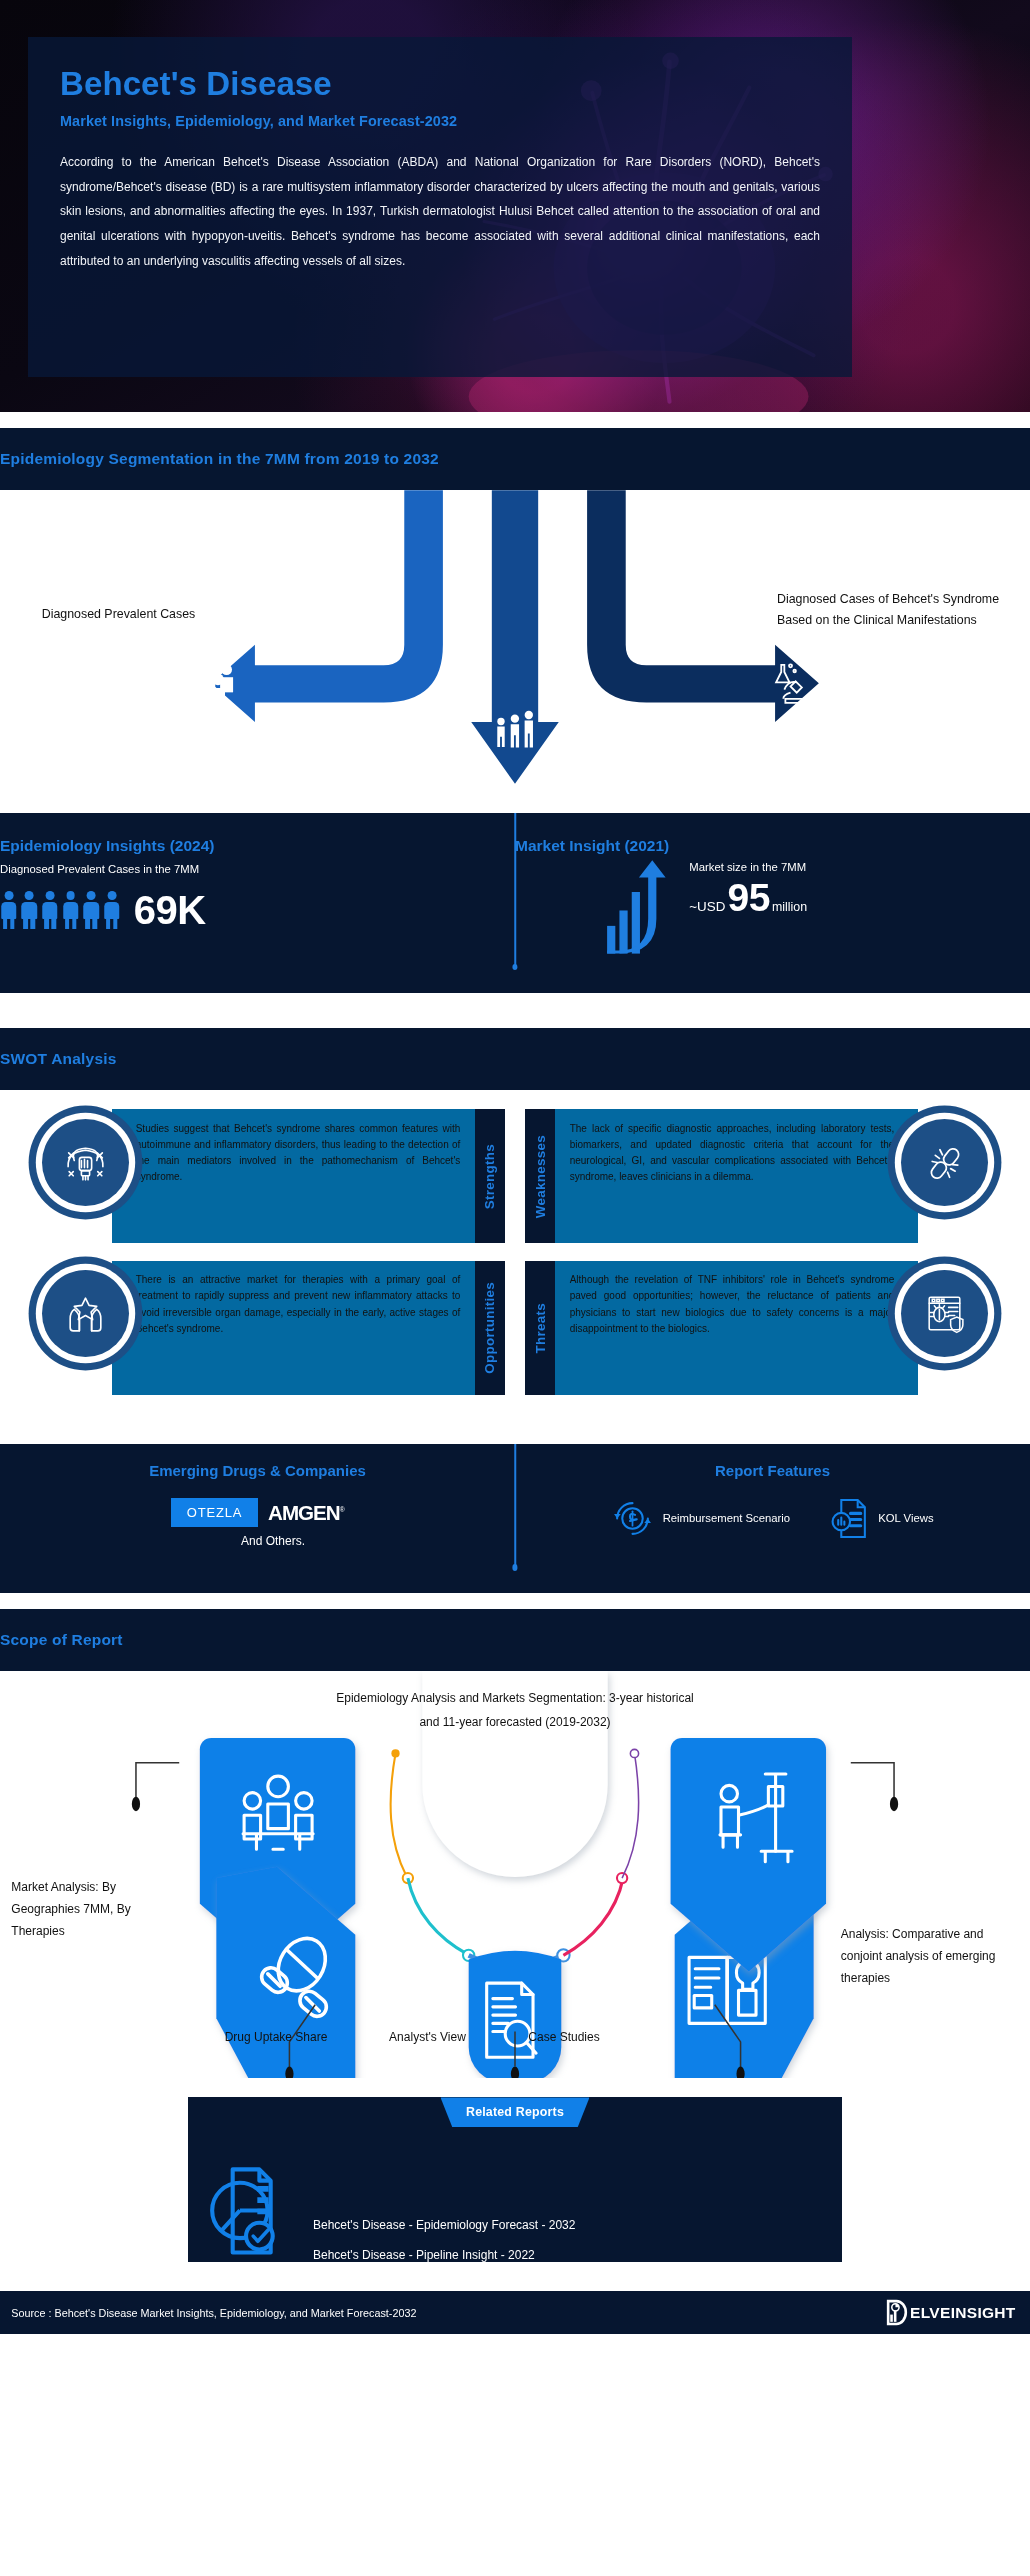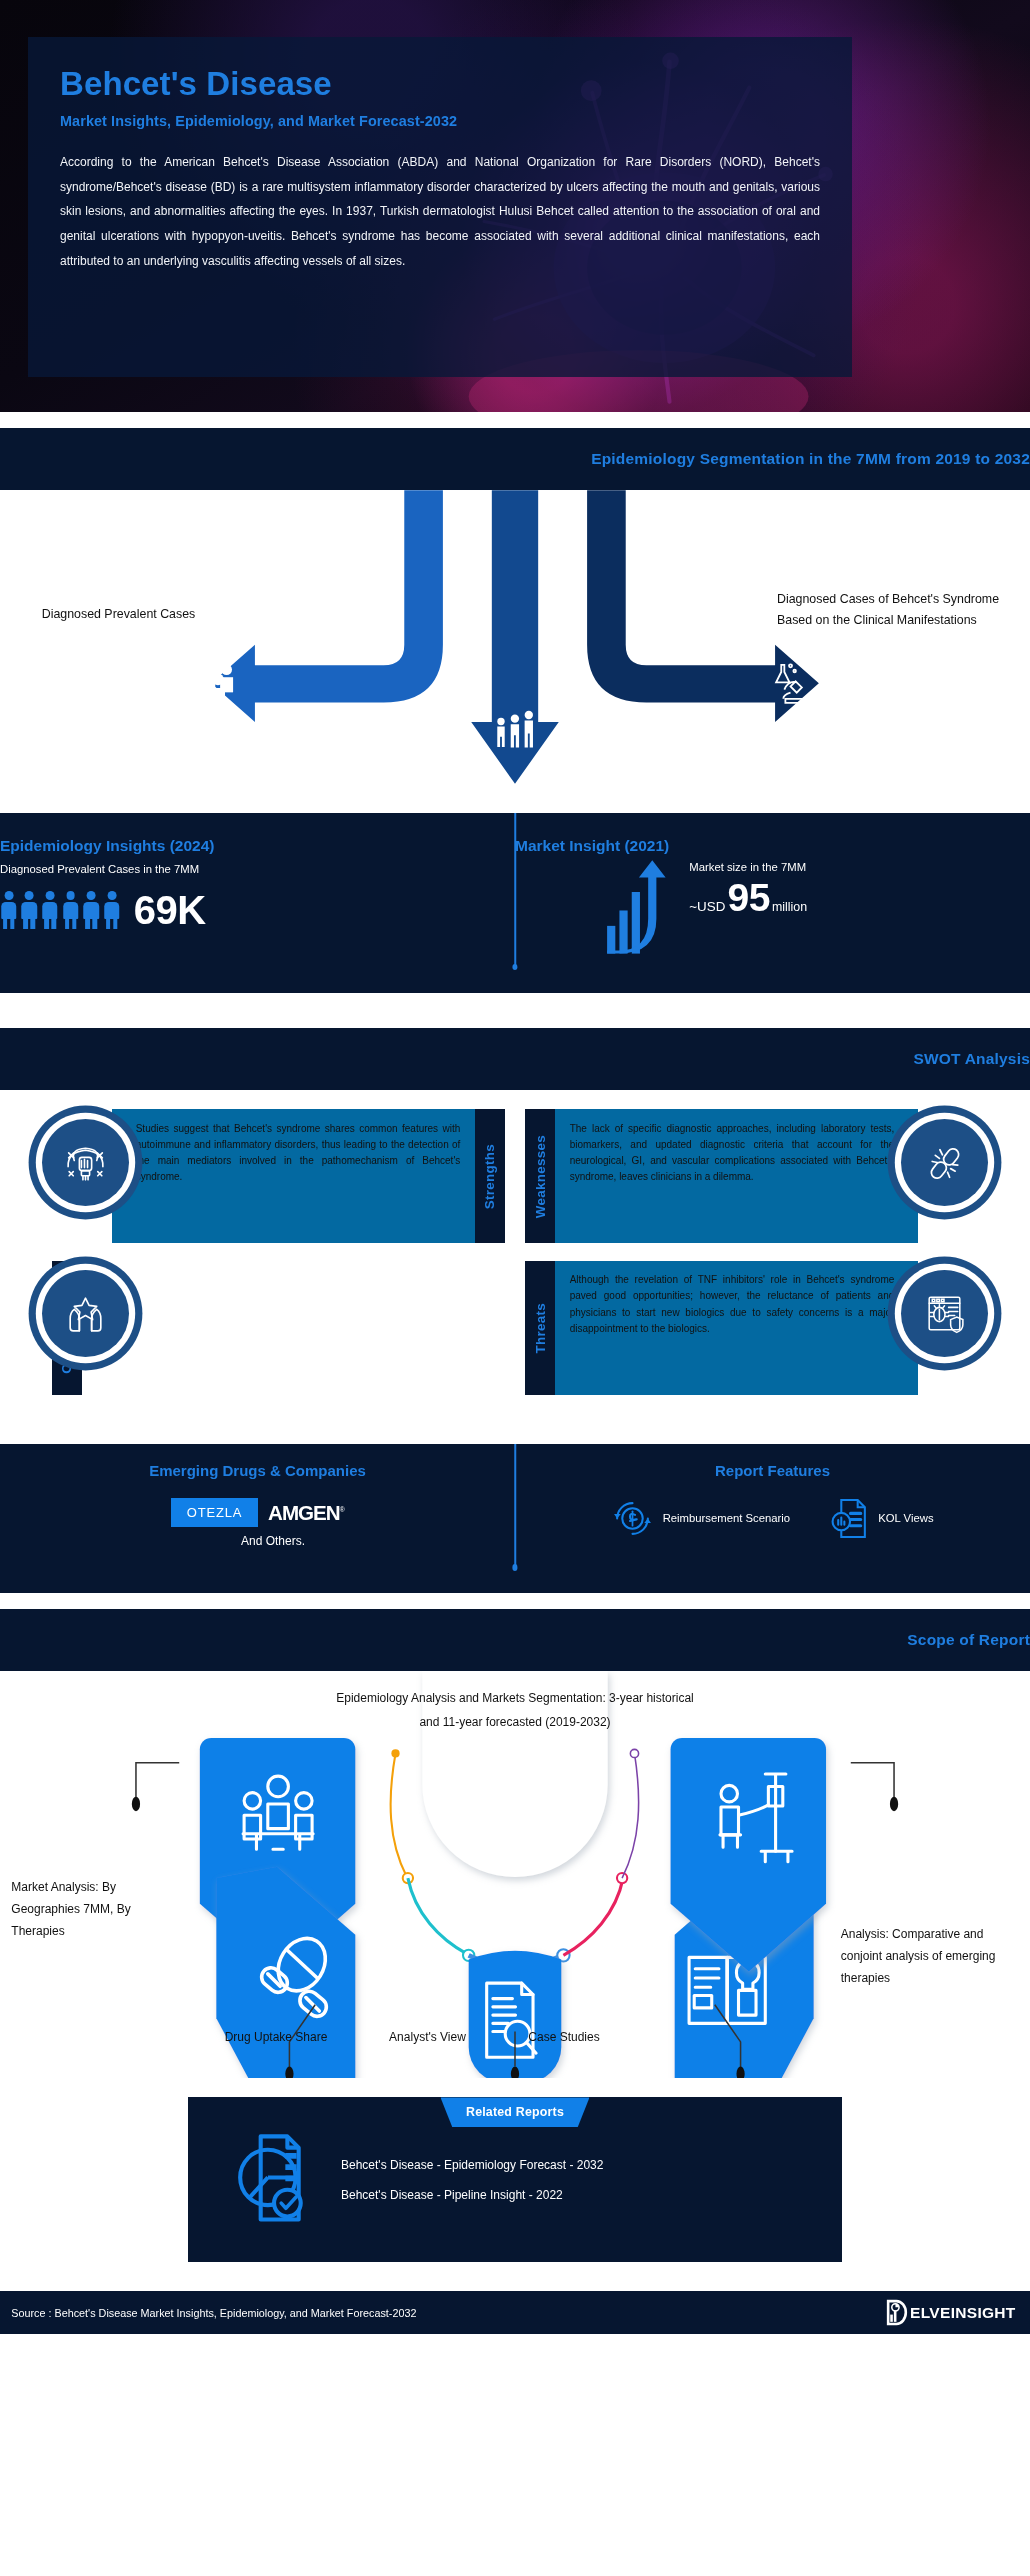--- a/index.html
+++ b/index.html
@@ -46,21 +46,21 @@
     margin-top: 20.6px;
     font-size: 12px; line-height: 2.06;
     color: #f2f4f8; text-align: justify;
     font-weight: 400;
   }
 
   
   .banner {
     background: #061630;
     height: 62px;
-    display: flex; align-items: center; justify-content: flex-end;
+    display: flex; align-items: center; justify-content: flex-start;
   }
   .banner-text { color: #1f7ee0; font-size: 15.5px; font-weight: 700; letter-spacing:0.2px; }
   .gap-white { background:#fff; }
 
   
   .seg-wrap { position: relative; height: 312px; background:#fff; }
   .seg-label {
     position: absolute; font-size: 12.4px; line-height: 1.75; color:#111;
   }
   .seg-label.left { left: 41px; top: 114px; width: 155px; text-align: center; }
@@ -168,21 +168,21 @@
   .rr-tab {
     position:absolute; left: 50%; transform: translateX(-50%); top: 0;
     width: 149px; height: 30px; background:#1180e8; color:#fff;
     display:flex; align-items:center; justify-content:center;
     font-size: 12.4px; font-weight:700; letter-spacing:0.2px;
     clip-path: polygon(0 0, 100% 0, 92% 100%, 8% 100%);
     z-index: 3;
   }
   .rr-box {
     margin: 19.6px auto 0 auto; width: 654px; height: 165px;
-    background:#061630; display:flex; align-items:center; padding-left: 46px; gap: 30px;
+    background:#061630; display:flex; align-items:flex-end; padding-left: 18px; gap: 30px;
   }
   .rr-list { display:flex; flex-direction:column; gap: 16.5px; }
   .rr-item { color:#fff; font-size: 12px; }
 
   
   .footer {
     background:#061630; height: 43px; display:flex; align-items:center;
     justify-content:space-between; padding: 0 14.4px 0 11.3px;
   }
   .footer-src { color:#fff; font-size: 10.8px; }
@@ -397,20 +397,21 @@
 
         <div class="swot-card">
           <div class="swot-badge lf">
             <svg width="49" height="49" viewBox="0 0 96 96" fill="none" stroke="#fff" stroke-width="3.2" stroke-linejoin="round" stroke-linecap="round">
               <path d="M48 18 l7 14 l15 2 l-11 11 l3 15 l-14 -8 l-14 8 l3 -15 l-11 -11 l15 -2 z"></path>
               <path d="M26 40 q-8 6 -8 18 v18 q0 6 6 6 h12 V58 q0 -10 -10 -18"></path>
               <path d="M70 40 q8 6 8 18 v18 q0 6 -6 6 H60 V58 q0 -10 10 -18"></path>
               <path d="M36 82 v-22 M60 82 v-22"></path>
             </svg>
           </div>
+          <div class="swot-body pad-left">There is an attractive market for therapies with a primary goal of treatment to rapidly suppress and prevent new inflammatory attacks to avoid irreversible organ damage, especially in the early, active stages of Behcet's syndrome.</div>
           <div class="swot-spine">
             <span>Opportunities</span>
           </div>
         </div>
 
         <div class="swot-card">
           <div class="swot-spine">
             <span>Threats</span>
           </div>
           <div class="swot-body pad-right">Although the revelation of TNF inhibitors' role in Behcet's syndrome paved good opportunities; however, the reluctance of patients and physicians to start new biologics due to safety concerns is a major disappointment to the biologics.</div>

